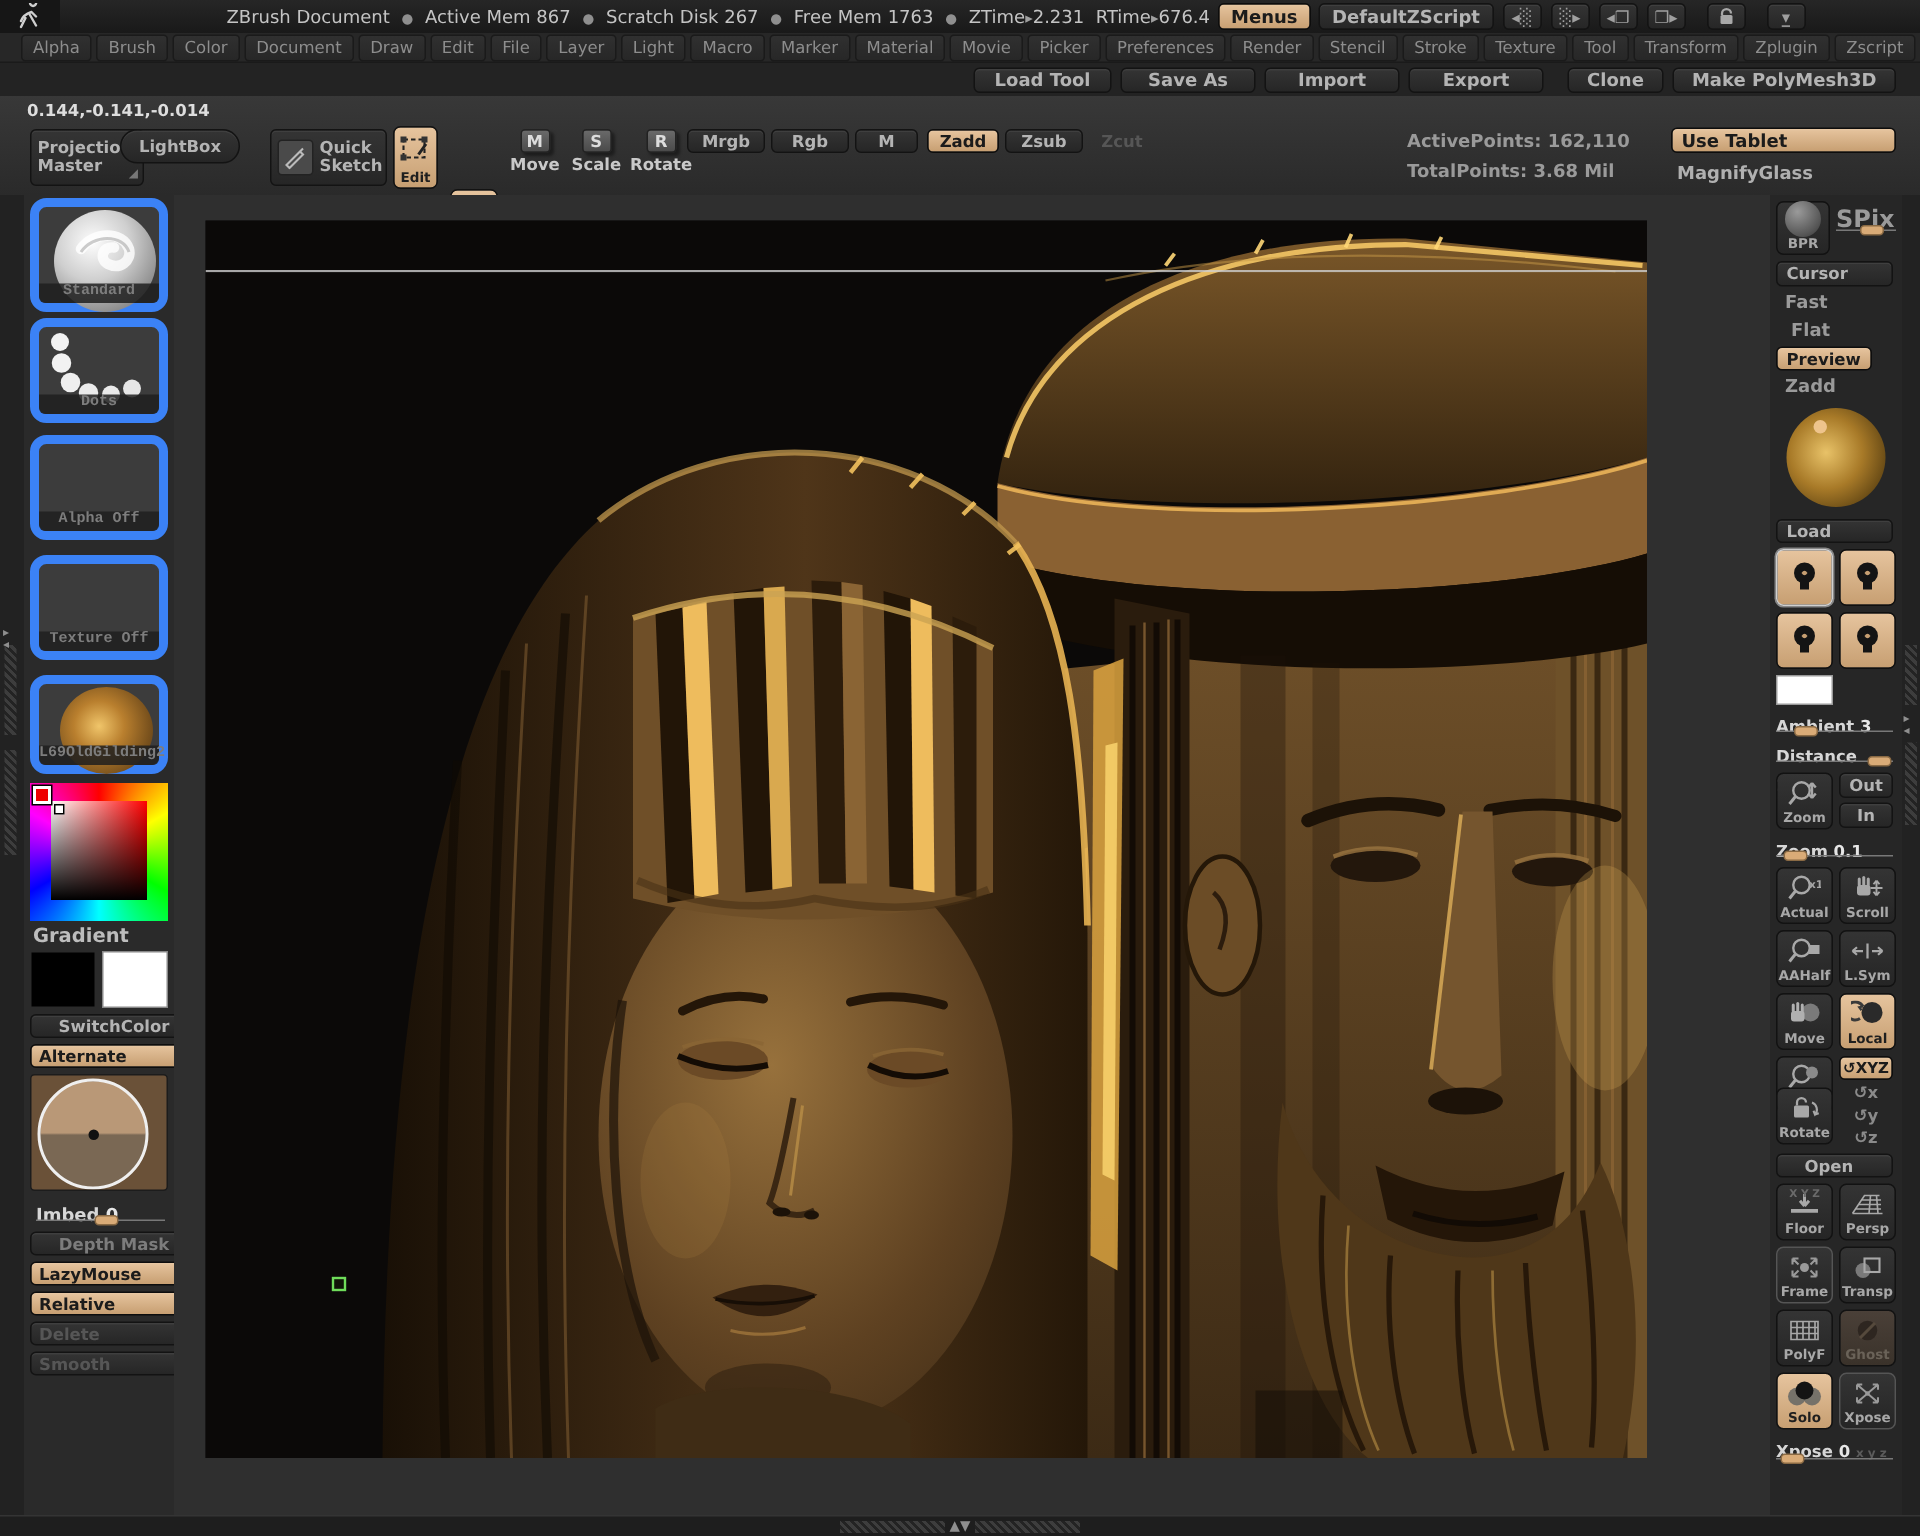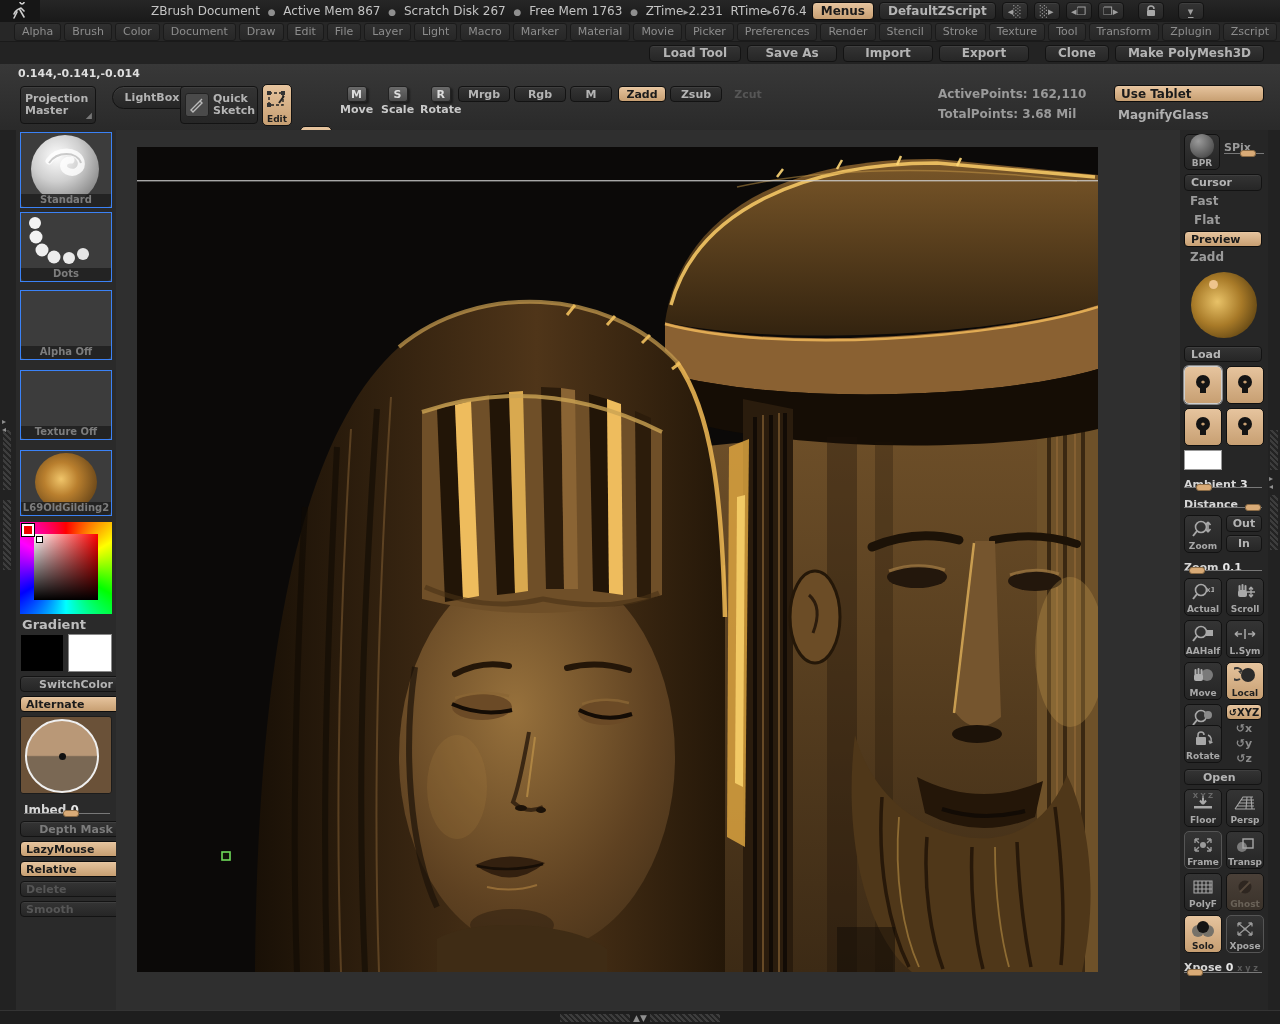--- a/index.html
+++ b/index.html
@@ -22,21 +22,21 @@
   .slider .track { position:absolute; left:0; right:0; bottom:3px; height:1px; background:#787878; }
   .slider .handle { position:absolute; bottom:0; width:16px; height:7px; border-radius:3px;
     background:#d9ab77; border:1px solid #8a6a44; }
   .slider.dis .handle { background:#7d6547; border-color:#4a3c28; }
   .hatch { background:repeating-linear-gradient(45deg,#3d3d3d 0 2px,#232323 2px 4px); }
   .icbtn { background:linear-gradient(#343434,#252525); border:1px solid #121212; border-radius:5px;
     display:flex; flex-direction:column; align-items:center; justify-content:flex-end;
     color:#a8a8a8; font-size:9px; font-weight:bold; padding-bottom:1px; position:relative; }
   .icbtn .ic { flex:1; display:flex; align-items:center; justify-content:center; width:100%; }
   .icbtn.tan { background:linear-gradient(#e6c49e,#c79f72); color:#1f1f1f; }
-  .swatchtile { background:#3c3c3c; border:1px solid #3b82f6; border-radius:0; position:relative; }
+  .swatchtile { background:#3c3c3c; border:6px solid #3b82f6; border-radius:11px; position:relative;font-family:Liberation Mono, monospace; }
   .tilelabel { position:absolute; left:0; right:0; bottom:0; height:13px; background:rgba(30,30,30,.85);
     color:#7d7d7d; font-size:10px; font-weight:bold; text-align:center; border-radius:0 0 4px 4px; }
   .arrowglyph { color:#8f8f8f; font-size:8px; line-height:8px; text-align:center; }
 
   
   #titlebar { top:0; left:0; width:1280px; height:22px; background:linear-gradient(#262626,#191919);
     display:flex; align-items:center; }
   #zlogo { width:40px; height:22px; background:#161616; display:flex; align-items:center; justify-content:center; }
   #title-stats { color:#c4c4c4; font-size:12px; font-weight:normal; white-space:nowrap; margin-left:111px; }
   #title-stats .dot { color:#8f8f8f; font-size:9px; padding:0 4px; }
@@ -165,21 +165,21 @@
     <div class="btn actbtn">Make PolyMesh3D</div>
   </div>
 
   <div id="toolbar" class="abs">
     <div id="coords" class="abs">0.144,-0.141,-0.014</div>
 
     <div class="btn abs tb2line" style="left:20px;top:22px;width:76px;height:38px;">
       <span style="padding:0 4px;">Projection Master</span>
       <span class="abs" style="right:3px;bottom:1px;color:#777;font-size:8px;">◢</span>
     </div>
-    <div class="btn abs" style="left:112px;top:22px;width:80px;height:23px;border-radius:15px;">LightBox</div>
+    <div class="btn abs" style="left:80px;top:22px;width:80px;height:23px;border-radius:15px;">LightBox</div>
     <div class="btn abs" style="left:180px;top:22px;width:78px;height:38px;gap:4px;">
       <span style="width:24px;height:24px;background:#4a4a4a;border:1px solid #222;border-radius:3px;display:flex;align-items:center;justify-content:center;">
         <svg width="16" height="16" viewBox="0 0 16 16">
             <path d="M2 13 L11 4 L13 6 L4 15 Z M11 4 l2 -2" stroke="#bbb" stroke-width="1.4" fill="none"></path>
           </svg>
       </span>
       <span class="tb2line" style="width:40px;">Quick Sketch</span>
     </div>
 
     <div class="icbtn tan abs" style="left:262px;top:20px;width:30px;height:42px;">
@@ -472,29 +472,29 @@
     <div id="right-tray" class="abs">
 
       <div style="display:flex;gap:4px;margin-top:2px;">
         <div class="icbtn" style="width:36px;height:36px;">
           <div class="ic">
               <div style="width:24px;height:24px;border-radius:50%;background:radial-gradient(circle at 35% 30%,#9a9a9a,#555 70%,#333);"></div>
             </div>
           <span>BPR</span>
         </div>
         <div class="slider" style="flex:1;height:30px;margin-top:2px;">
-          <span class="lbl" style="font-size:11px;">SPix</span>
+          <span class="lbl" style="font-size:16px;">SPix</span>
           <div class="track" style="bottom:12px;"></div><div class="handle" style="left:40%;bottom:9px;"></div>
         </div>
       </div>
 
       <div class="btn" style="width:78px;height:17px;margin-top:4px;justify-content:flex-start;padding-left:6px;">Cursor</div>
       <div class="rtext">Fast</div>
       <div class="rtext" style="padding-left:10px;">Flat</div>
-      <div class="btn tan" style="width:78px;height:16px;margin-top:2px;justify-content:flex-start;padding-left:6px;">Preview</div>
+      <div class="btn tan" style="width:64px;height:16px;margin-top:2px;justify-content:flex-start;padding-left:6px;">Preview</div>
       <div class="rtext">Zadd</div>
 
       <div style="width:66px;height:66px;margin:6px auto 0;border-radius:50%;
            background:radial-gradient(circle at 40% 45%,#e8c268,#a87a28 45%,#6a4c16 75%,#3c2a0c);position:relative;">
         <div style="position:absolute;left:18px;top:8px;width:9px;height:9px;border-radius:50%;background:#eec48c;"></div>
       </div>
 
       <div class="btn" style="width:78px;height:16px;margin-top:8px;justify-content:flex-start;padding-left:6px;">Load</div>
 
       <div class="rrow">

